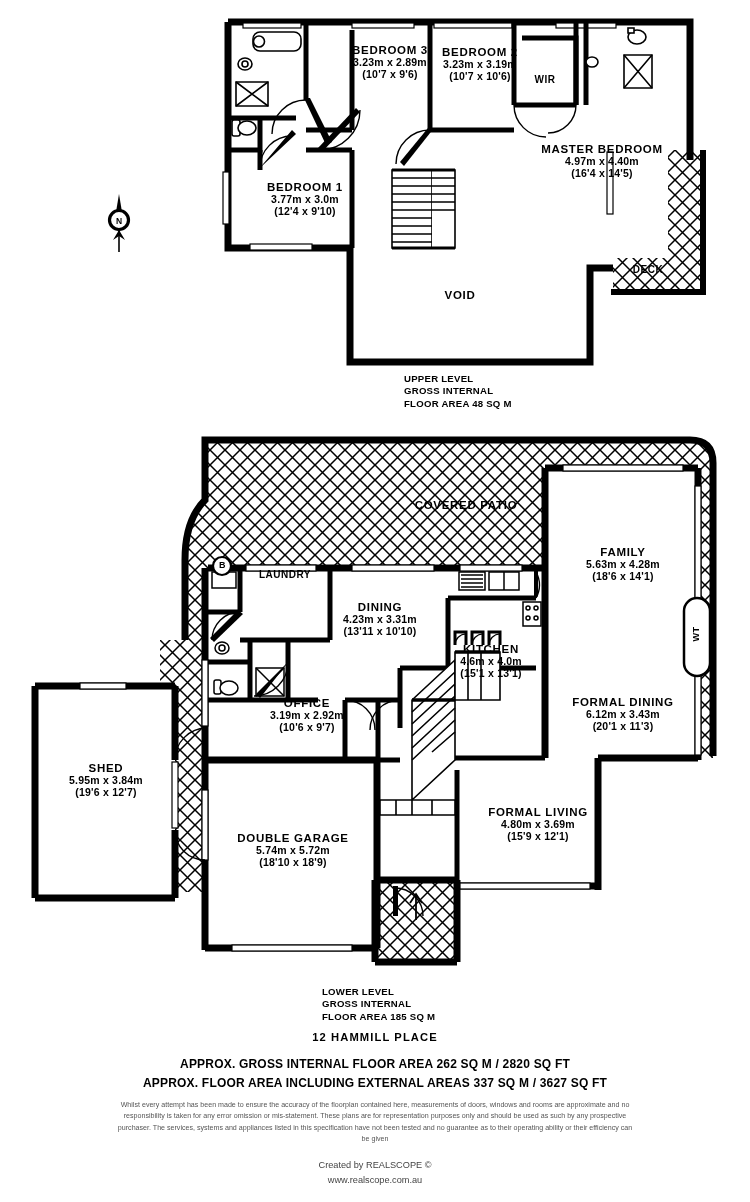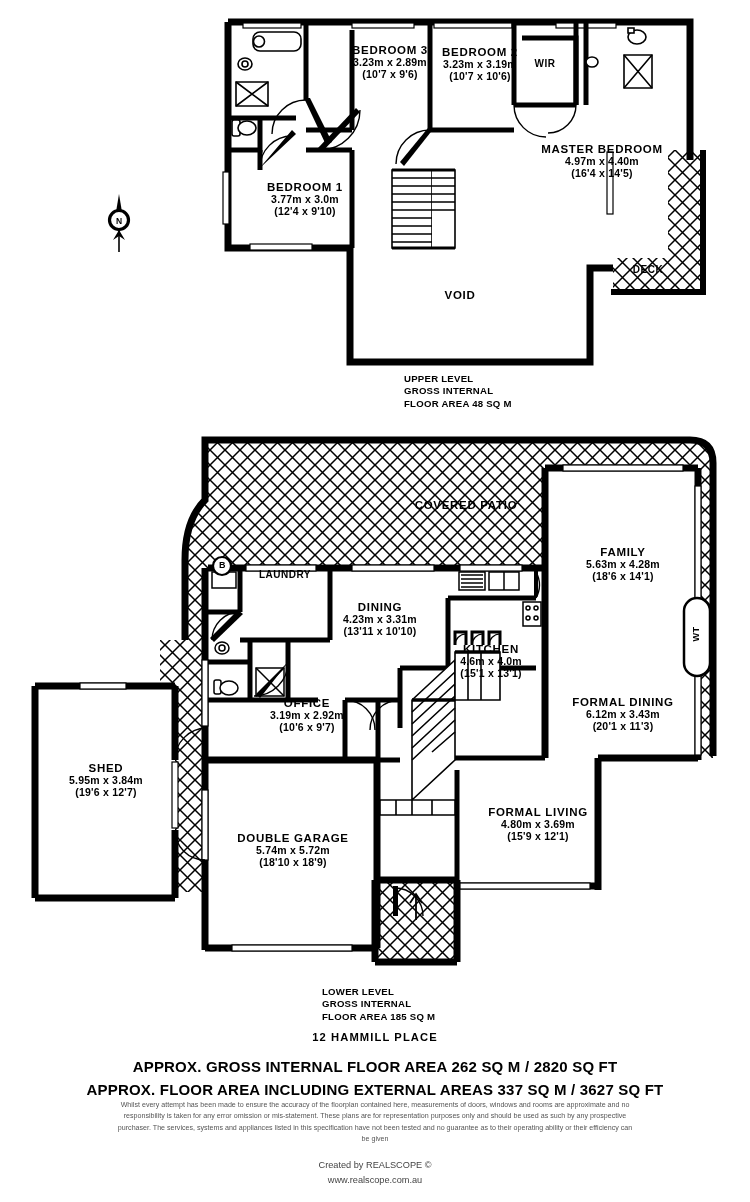--- a/index.html
+++ b/index.html
@@ -17,21 +17,21 @@
   .lbl .rname{display:block;font-size:11.5px;letter-spacing:.7px;}
   .lbl .rdim{display:block;font-size:10.5px;}
   .lbl.small .rname{font-size:10px;letter-spacing:.5px;}
   .lbl.tiny .rname{font-size:9px;letter-spacing:.4px;}
 
   .blockinfo{position:absolute;font-weight:bold;font-size:9.6px;line-height:1.28;
              letter-spacing:.25px;white-space:pre-line;}
   .addr{position:absolute;font-weight:bold;font-size:11.2px;letter-spacing:1.1px;
         width:100%;text-align:center;}
   .totals{position:absolute;width:100%;text-align:center;font-weight:bold;
-          font-size:15px;line-height:1.55;letter-spacing:.2px;}
+          font-size:12px;line-height:1.55;letter-spacing:.2px;}
   .disclaimer{position:absolute;left:115px;width:520px;text-align:center;
               font-size:7.1px;line-height:1.62;color:#555;}
   .credit{position:absolute;width:100%;text-align:center;font-size:9.2px;
           line-height:1.65;color:#444;}
   .vert{transform:rotate(-90deg);transform-origin:center center;}
 </style>
 </head>
 <body>
 
 <div id="plan-root">
@@ -328,21 +328,21 @@
     <span class="rdim">3.23m x 2.89m</span>
     <span class="rdim">(10'7 x 9'6)</span>
   </div>
 
   <div class="lbl" style="left:415px;top:46px;width:130px;">
     <span class="rname">BEDROOM 2</span>
     <span class="rdim">3.23m x 3.19m</span>
     <span class="rdim">(10'7 x 10'6)</span>
   </div>
 
-  <div class="lbl small" style="left:519px;top:58px;width:52px;">
+  <div class="lbl small" style="left:519px;top:74px;width:52px;">
     <span class="rname">WIR</span>
   </div>
 
   <div class="lbl" style="left:522px;top:143px;width:160px;">
     <span class="rname">MASTER BEDROOM</span>
     <span class="rdim">4.97m x 4.40m</span>
     <span class="rdim">(16'4 x 14'5)</span>
   </div>
 
   <div class="lbl" style="left:244px;top:181px;width:122px;">

